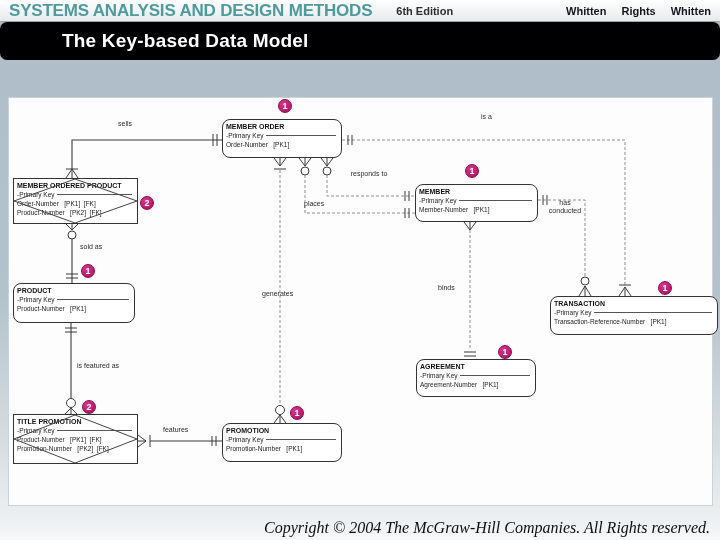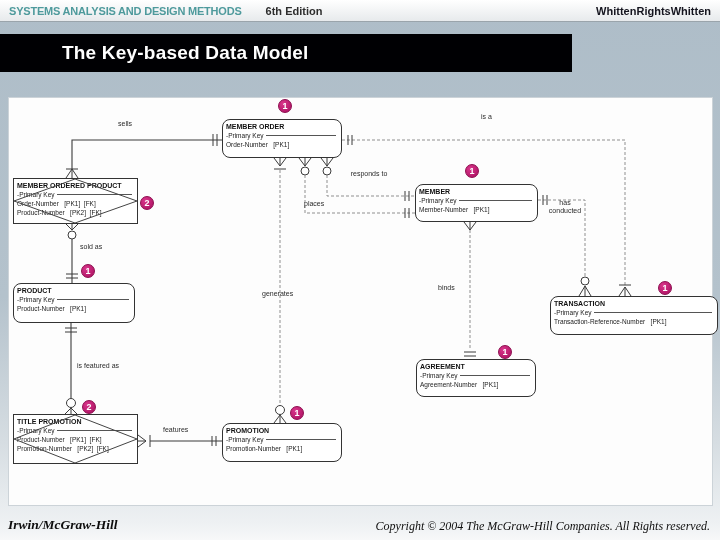--- a/index.html
+++ b/index.html
@@ -9,27 +9,27 @@
     position:relative; width:720px; height:540px; overflow:hidden;
     background:linear-gradient(180deg,#aebdc8 0%,#b4c2cc 55%,#d6dde2 82%,#eef1f3 97%,#f7f8f9 100%);
   }
   
   .header {
     position:absolute; left:0; top:0; width:720px; height:22px;
     background:linear-gradient(#ffffff,#e7eaec);
     display:flex; align-items:center; padding:0 9px;
     border-bottom:1px solid #9aa4ab;
   }
-  .book-title { color:#4e9a9c; font-weight:bold; font-size:11px; letter-spacing:-0.2px; }
+  .book-title { color:#4e9a9c; font-weight:bold; font-size:17px; letter-spacing:-0.2px; }
   .edition { color:#2d2d2d; font-weight:bold; font-size:11px; margin-left:24px; }
-  .authors { margin-left:auto; display:flex; gap:0; }
+  .authors { margin-left:auto; display:flex; gap:15px; }
   .authors span { color:#14141e; font-weight:bold; font-size:11px; }
   
   .title-bar {
-    position:absolute; left:0; top:34px; width:572px; height:38px; background:#000003;
+    position:absolute; left:0; top:22px; width:720px; height:38px; background:#000003;border-radius:7px;
   }
   .slide-title {
     color:#ffffff; font-size:19px; font-weight:bold; line-height:37px; padding-left:62px;
     letter-spacing:0.2px;
   }
   
   .panel {
     position:absolute; left:8px; top:97px; width:705px; height:409px;
     background:#fdfdfd; border:1px solid #ccd3d8;
   }
@@ -62,21 +62,21 @@
   }
   
   .footer-left {
     position:absolute; left:8px; top:517px;
     font-family:"Liberation Serif", serif; font-weight:bold; font-style:italic;
     font-size:13.5px; color:#0d0d0d;
   }
   .footer-right {
     position:absolute; right:10px; top:519px;
     font-family:"Liberation Serif", serif; font-style:italic;
-    font-size:12px; color:#0d0d0d;margin-left:44px;
+    font-size:16px; color:#0d0d0d;margin-left:44px;
   }
 </style>
 </head>
 <body>
 
 <div class="slide">
 
   <div class="header">
     <span class="book-title">SYSTEMS ANALYSIS AND DESIGN METHODS</span>
     <span class="edition">6th Edition</span>
@@ -249,16 +249,15 @@
 
   <div class="badge" style="left:278px;top:99px">1</div>
   <div class="badge" style="left:140px;top:196px">2</div>
   <div class="badge" style="left:465px;top:164px">1</div>
   <div class="badge" style="left:81px;top:264px">1</div>
   <div class="badge" style="left:658px;top:281px">1</div>
   <div class="badge" style="left:498px;top:345px">1</div>
   <div class="badge" style="left:82px;top:400px">2</div>
   <div class="badge" style="left:290px;top:406px">1</div>
 
-  <div class="footer-left">Irwin/McGraw-Hill</div>
   <div class="footer-right">Copyright © 2004 The McGraw-Hill Companies. All Rights reserved.</div>
 
 </div>
 
 </body></html>

